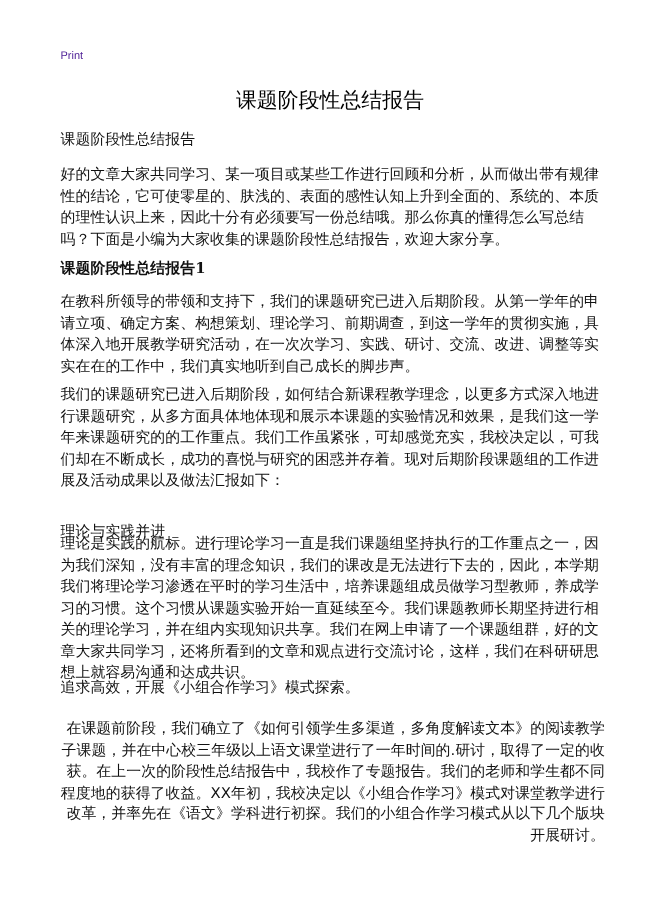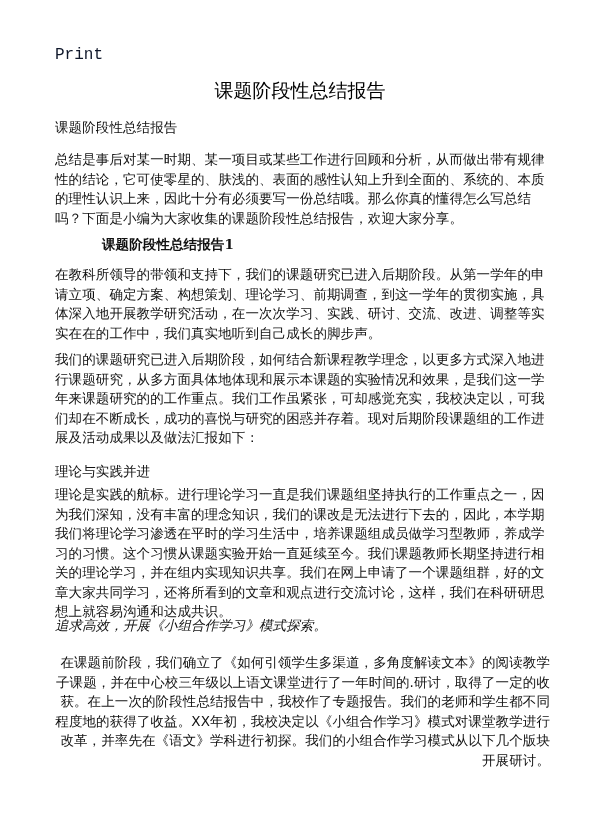--- a/index.html
+++ b/index.html
@@ -1,30 +1,30 @@
 <!DOCTYPE html>
 <html><head>
 <meta charset="utf-8">
 <style>
   html, body { margin: 0; padding: 0; background: #ffffff; }
   body { width: 600px; height: 828px; overflow: hidden; position: relative; color: #111; }
   .page { position: absolute; left: 55px; top: 0; width: 500px; }
-  .print { position: absolute; top: 46px; left: 0; font-family: Liberation Mono, monospace; font-size: 16px; color: #0f172a; }
+  .print { position: absolute; top: 46px; left: 0; font-family: Liberation Sans, sans-serif; font-size: 10px; color: #4c1d95; }
   .title { position: absolute; top: 78px; left: 0; width: 490px; text-align: center; font-family: "DejaVu Sans", sans-serif; font-size: 19px; font-weight: normal; color: #000; margin: 0; }
   .para { position: absolute; left: 0; width: 495px; font-family: "DejaVu Sans", sans-serif; font-size: 13.5px; line-height: 19.5px; margin: 0; color: #111; letter-spacing: 0.1px; }
-  .heading { font-family: "DejaVu Serif", serif; font-weight: bold; font-size: 13.5px; margin-left: 47px; }
+  .heading { font-family: "DejaVu Serif", serif; font-weight: bold; font-size: 13.5px; }
 </style>
 </head>
 <body>
 
 <div class="page">
   <div class="print">Print</div>
   <h1 class="title">课题阶段性总结报告</h1>
   <p class="para" style="top:118px;">课题阶段性总结报告</p>
-  <p class="para" style="top:150px;">总结是事后对某一时期、某一项目或某些工作进行回顾和分析，从而做出带有规律性的结论，它可使零星的、肤浅的、表面的感性认知上升到全面的、系统的、本质的理性认识上来，因此十分有必须要写一份总结哦。那么你真的懂得怎么写总结吗？下面是小编为大家收集的课题阶段性总结报告，欢迎大家分享。</p>
+  <p class="para" style="top:150px;">好的文章大家共同学习、某一项目或某些工作进行回顾和分析，从而做出带有规律性的结论，它可使零星的、肤浅的、表面的感性认知上升到全面的、系统的、本质的理性认识上来，因此十分有必须要写一份总结哦。那么你真的懂得怎么写总结吗？下面是小编为大家收集的课题阶段性总结报告，欢迎大家分享。</p>
   <p class="para heading" style="top:235px;">课题阶段性总结报告1</p>
   <p class="para" style="top:265px;">在教科所领导的带领和支持下，我们的课题研究已进入后期阶段。从第一学年的申请立项、确定方案、构想策划、理论学习、前期调查，到这一学年的贯彻实施，具体深入地开展教学研究活动，在一次次学习、实践、研讨、交流、改进、调整等实实在在的工作中，我们真实地听到自己成长的脚步声。</p>
   <p class="para" style="top:350px;">我们的课题研究已进入后期阶段，如何结合新课程教学理念，以更多方式深入地进行课题研究，从多方面具体地体现和展示本课题的实验情况和效果，是我们这一学年来课题研究的的工作重点。我们工作虽紧张，可却感觉充实，我校决定以，可我们却在不断成长，成功的喜悦与研究的困惑并存着。现对后期阶段课题组的工作进展及活动成果以及做法汇报如下：</p>
-  <p class="para" style="top:462px;">理论与实践并进</p>
+  <p class="para" style="top:474px;">理论与实践并进</p>
   <p class="para" style="top:485px;">理论是实践的航标。进行理论学习一直是我们课题组坚持执行的工作重点之一，因为我们深知，没有丰富的理念知识，我们的课改是无法进行下去的，因此，本学期我们将理论学习渗透在平时的学习生活中，培养课题组成员做学习型教师，养成学习的习惯。这个习惯从课题实验开始一直延续至今。我们课题教师长期坚持进行相关的理论学习，并在组内实现知识共享。我们在网上申请了一个课题组群，好的文章大家共同学习，还将所看到的文章和观点进行交流讨论，这样，我们在科研研思想上就容易沟通和达成共识。</p>
-  <p class="para" style="top:616px;font-style:italic;">追求高效，开展《小组合作学习》模式探索。</p>
+  <p class="para" style="top:616px;">追求高效，开展《小组合作学习》模式探索。</p>
   <p class="para" style="top:653px;text-align:right;">在课题前阶段，我们确立了《如何引领学生多渠道，多角度解读文本》的阅读教学子课题，并在中心校三年级以上语文课堂进行了一年时间的.研讨，取得了一定的收获。在上一次的阶段性总结报告中，我校作了专题报告。我们的老师和学生都不同程度地的获得了收益。XX年初，我校决定以《小组合作学习》模式对课堂教学进行改革，并率先在《语文》学科进行初探。我们的小组合作学习模式从以下几个版块开展研讨。</p>
 </div>
 
 </body></html>

